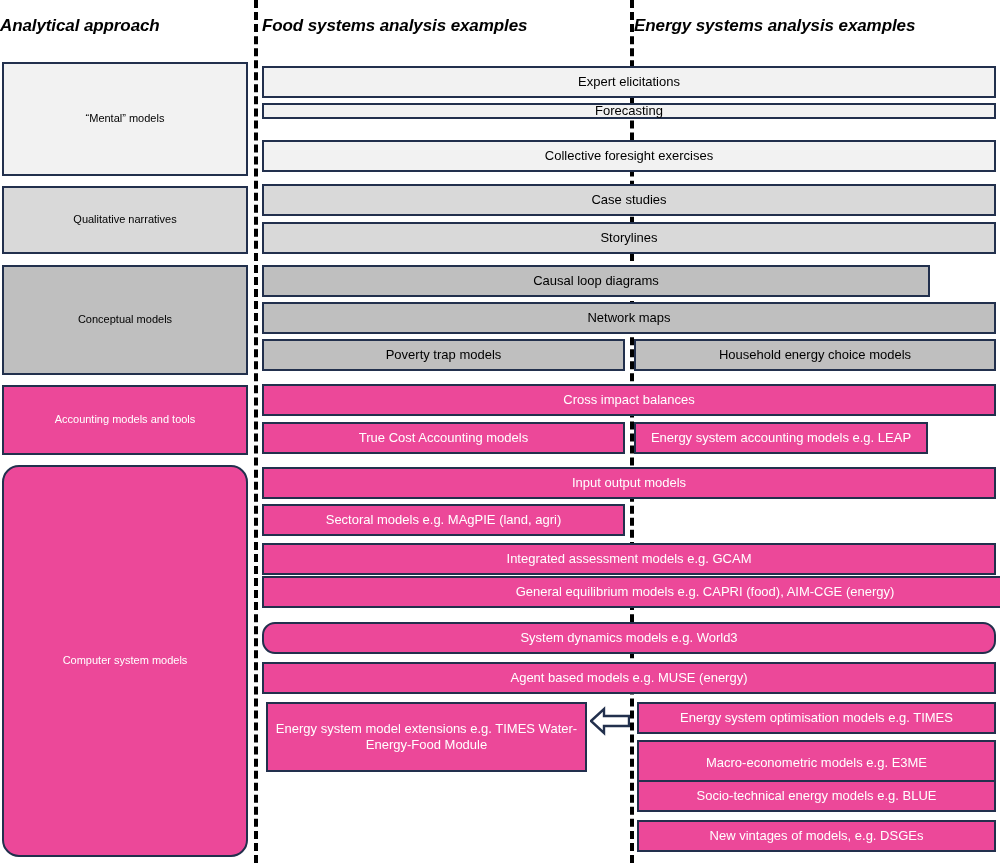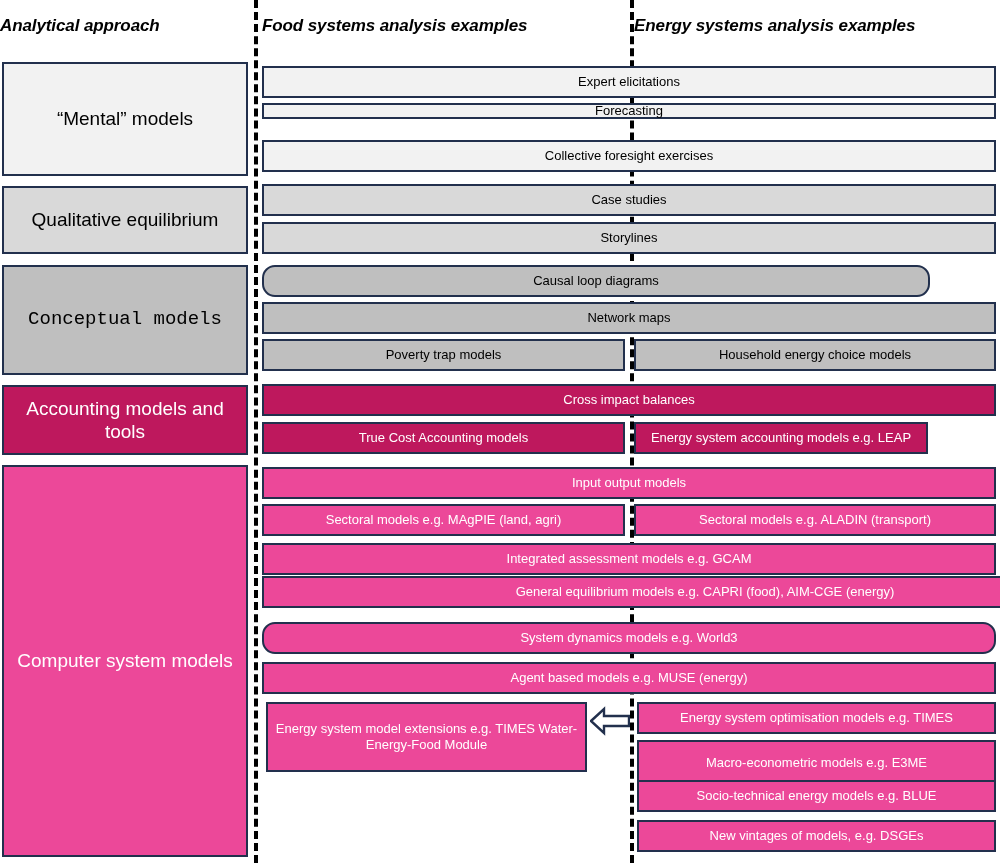--- a/index.html
+++ b/index.html
@@ -58,25 +58,25 @@
     line-height: 1.22;
     padding: 2px 6px;
     box-shadow: 0 0 0 1px rgba(255,255,255,0.0);
   }
   .box .lbl { display: block; width: 100%; }
 
   
   .tone-1 { background: #f2f2f2; color: #000000; }   
   .tone-2 { background: #d9d9d9; color: #000000; }   
   .tone-3 { background: #bfbfbf; color: #000000; }   
-  .tone-4 { background: #be185d; color: #ffffff; }   
+  .tone-4 { background: #ec4899; color: #ffffff; }   
   .tone-5 { background: #ec4899; color: #ffffff; }   
 
   
-  .cat { font-size: 19px; }
+  .cat { font-size: 11px; }
 
   
   #flow-arrow {
     position: absolute;
     left: 590px;
     top: 706px;
     width: 40px;
     height: 30px;
   }
 </style>
@@ -90,53 +90,53 @@
   <div class="hdr" id="hdr-energy">Energy systems analysis examples</div>
 
   <div class="vdash" id="dash-1"></div>
   <div class="vdash" id="dash-2"></div>
 
   <div class="box cat tone-1" style="left:2px; top:62px; width:246px; height:114px;">
     <span class="lbl">“Mental” models</span>
   </div>
 
   <div class="box cat tone-2" style="left:2px; top:186px; width:246px; height:68px;">
-    <span class="lbl">Qualitative equilibrium</span>
-  </div>
-
-  <div class="box cat tone-3" style="left:2px; top:265px; width:246px; height:110px;font-family:Liberation Mono, monospace;">
+    <span class="lbl">Qualitative narratives</span>
+  </div>
+
+  <div class="box cat tone-3" style="left:2px; top:265px; width:246px; height:110px;">
     <span class="lbl">Conceptual models</span>
   </div>
 
   <div class="box cat tone-4" style="left:2px; top:385px; width:246px; height:70px;">
     <span class="lbl">Accounting models and tools</span>
   </div>
 
-  <div class="box cat tone-5" style="left:2px; top:465px; width:246px; height:392px;">
+  <div class="box cat tone-5" style="left:2px; top:465px; width:246px; height:392px;border-radius:17px;">
     <span class="lbl">Computer system models</span>
   </div>
 
   <div class="box tone-1" style="left:262px; top:66px; width:734px; height:32px;">
     <span class="lbl">Expert elicitations</span>
   </div>
   <div class="box tone-1" style="left:262px; top:103px; width:734px; height:16px;">
     <span class="lbl">Forecasting</span>
   </div>
   <div class="box tone-1" style="left:262px; top:140px; width:734px; height:32px;">
     <span class="lbl">Collective foresight exercises</span>
   </div>
 
   <div class="box tone-2" style="left:262px; top:184px; width:734px; height:32px;">
     <span class="lbl">Case studies</span>
   </div>
   <div class="box tone-2" style="left:262px; top:222px; width:734px; height:32px;">
     <span class="lbl">Storylines</span>
   </div>
 
-  <div class="box tone-3" style="left:262px; top:265px; width:668px; height:32px;border-radius:13px;">
+  <div class="box tone-3" style="left:262px; top:265px; width:668px; height:32px;">
     <span class="lbl">Causal loop diagrams</span>
   </div>
   <div class="box tone-3" style="left:262px; top:302px; width:734px; height:32px;">
     <span class="lbl">Network maps</span>
   </div>
   <div class="box tone-3" style="left:262px; top:339px; width:363px; height:32px;">
     <span class="lbl">Poverty trap models</span>
   </div>
   <div class="box tone-3" style="left:634px; top:339px; width:362px; height:32px;">
     <span class="lbl">Household energy choice models</span>
@@ -151,23 +151,20 @@
   <div class="box tone-4" style="left:634px; top:422px; width:294px; height:32px;">
     <span class="lbl">Energy system accounting models e.g. LEAP</span>
   </div>
 
   <div class="box tone-5" style="left:262px; top:467px; width:734px; height:32px;">
     <span class="lbl">Input output models</span>
   </div>
 
   <div class="box tone-5" style="left:262px; top:504px; width:363px; height:32px;">
     <span class="lbl">Sectoral models e.g. MAgPIE (land, agri)</span>
-  </div>
-  <div class="box tone-5" style="left:634px; top:504px; width:362px; height:32px;">
-    <span class="lbl">Sectoral models e.g. ALADIN (transport)</span>
   </div>
 
   <div class="box tone-5" style="left:262px; top:543px; width:734px; height:32px;">
     <span class="lbl">Integrated assessment models e.g. GCAM</span>
   </div>
   <div class="box tone-5" style="left:262px; top:576px; width:886px; height:32px;">
     <span class="lbl">General equilibrium models e.g. CAPRI (food), AIM-CGE (energy)</span>
   </div>
   <div class="box tone-5" style="left:262px; top:622px; width:734px; height:32px;border-radius:13px;">
     <span class="lbl">System dynamics models e.g. World3</span>

